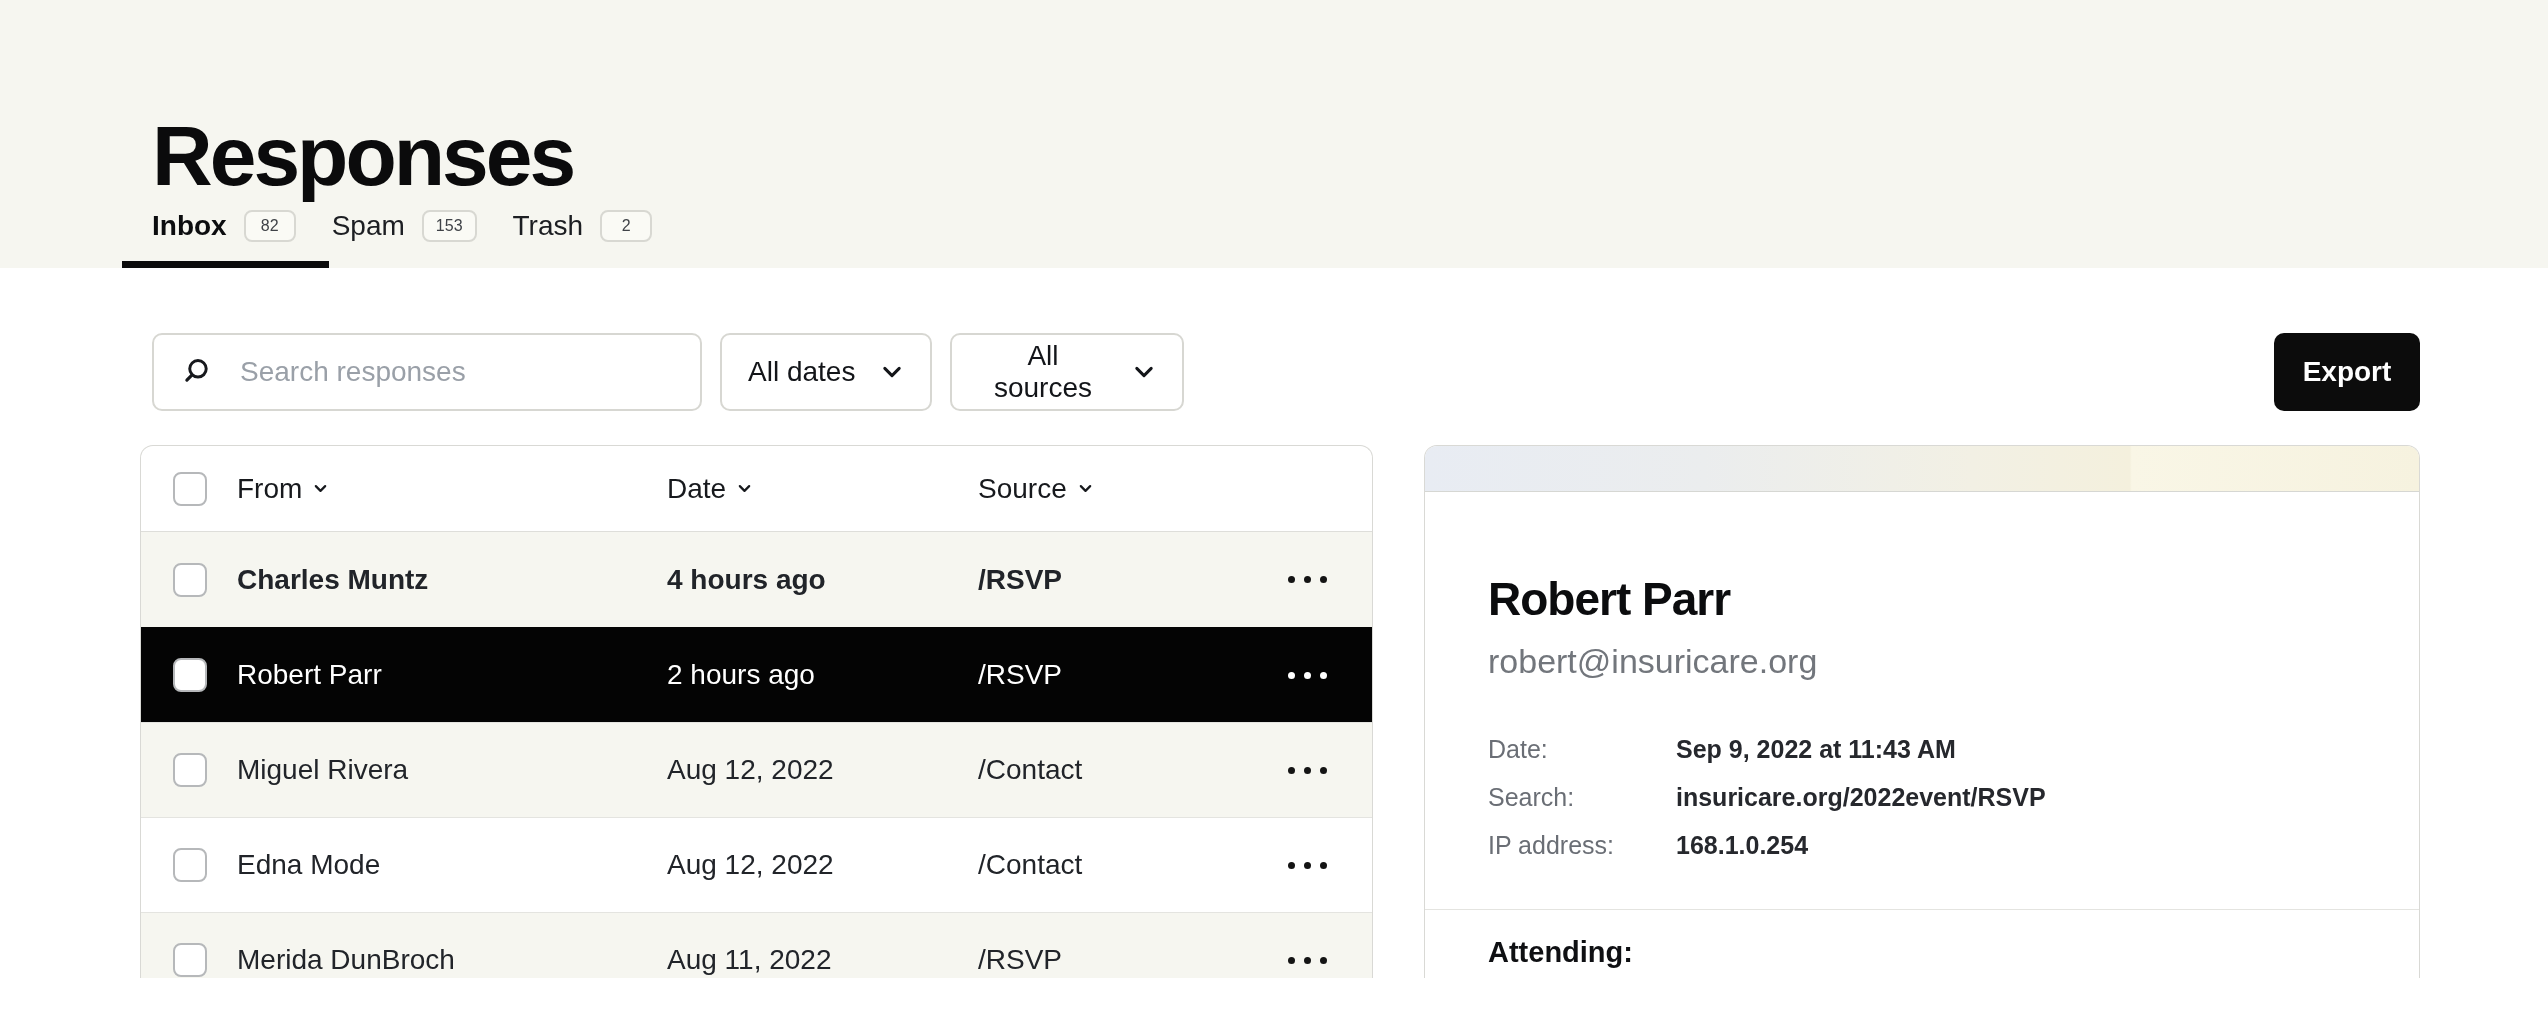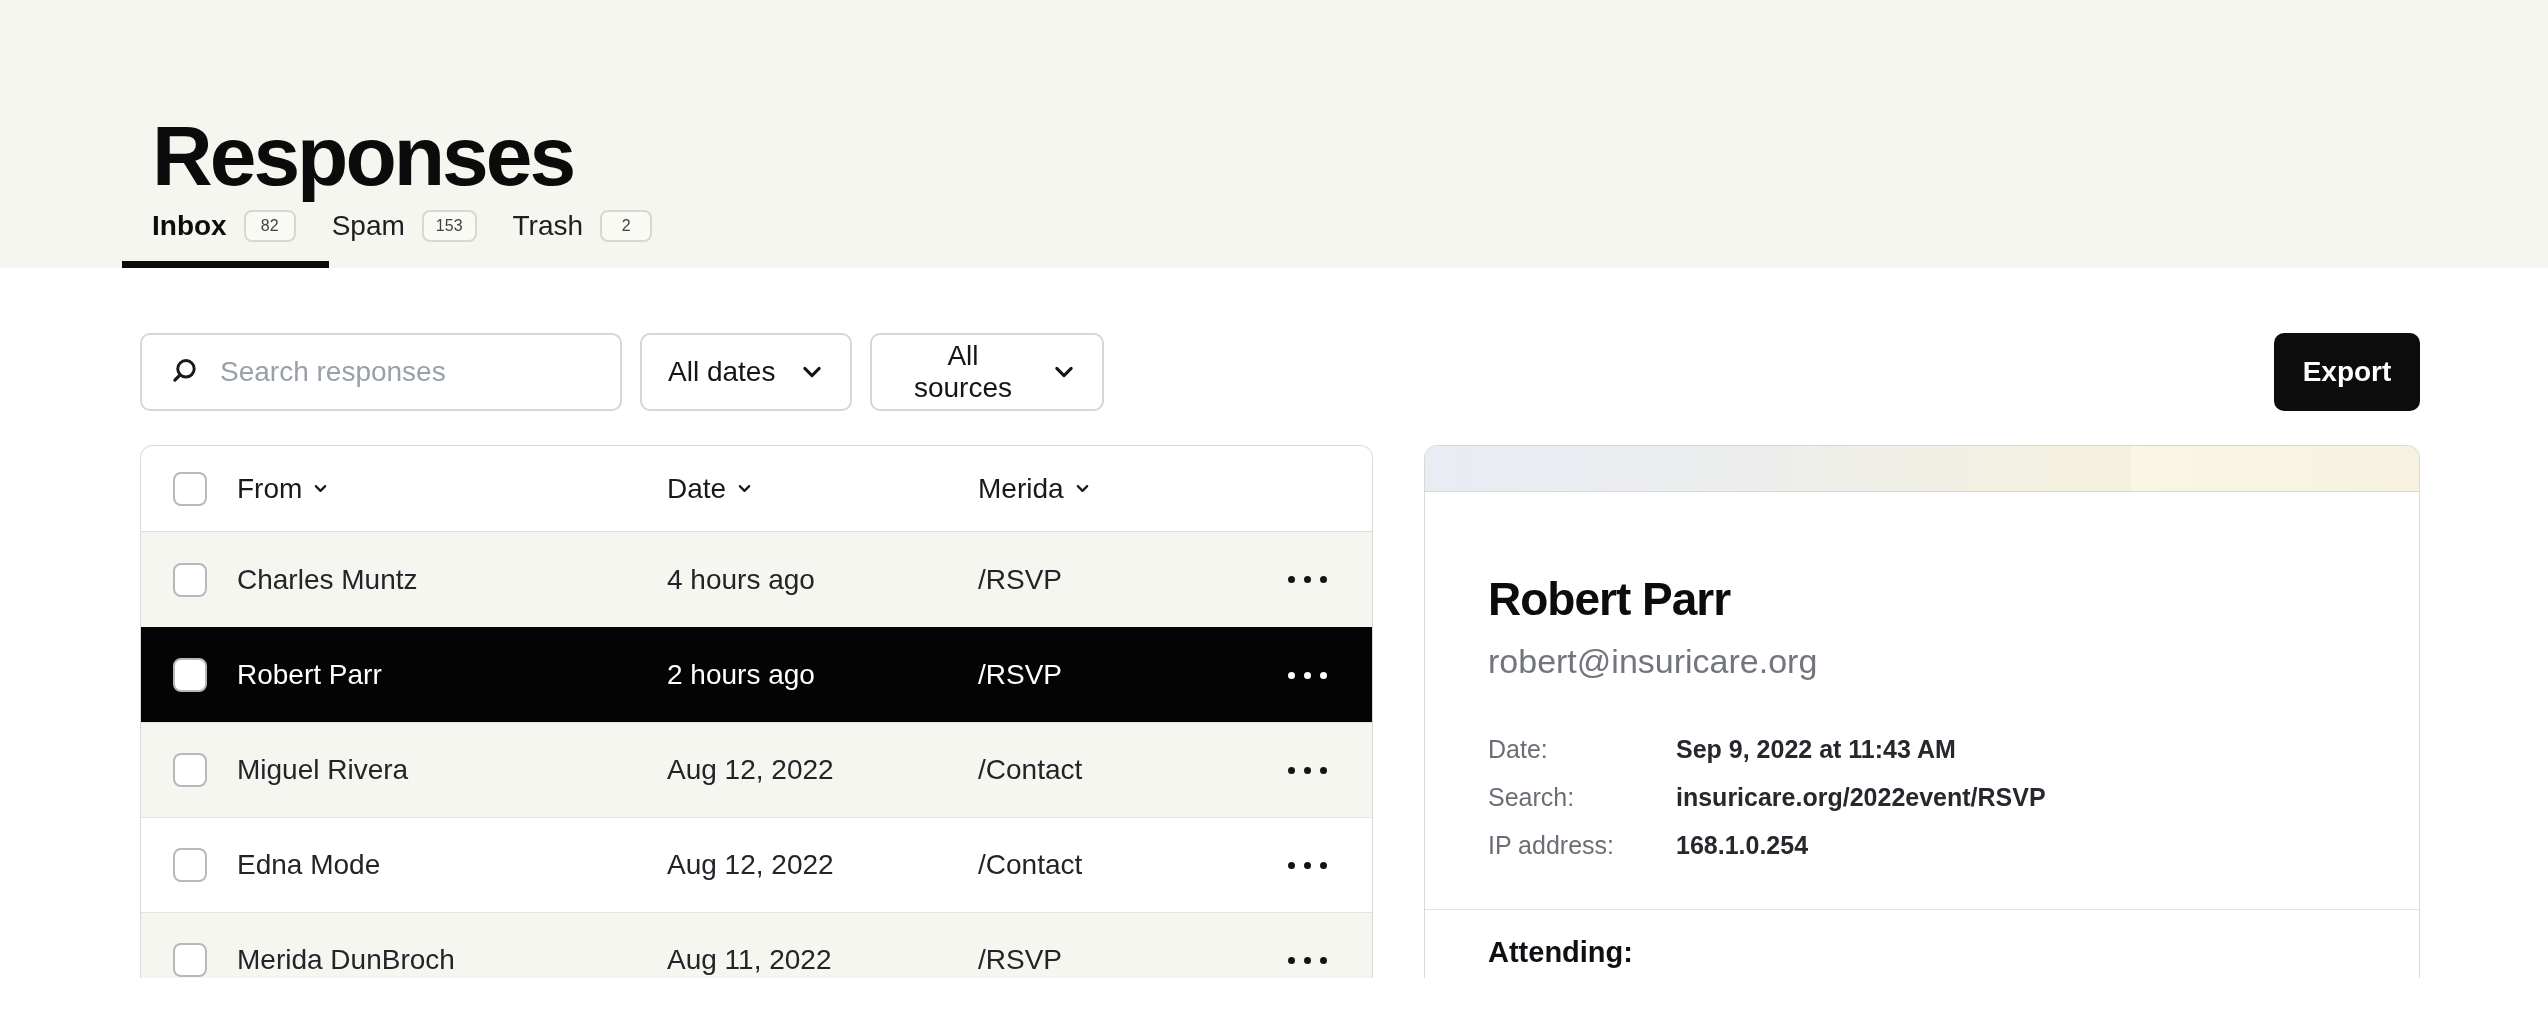--- a/index.html
+++ b/index.html
@@ -69,26 +69,27 @@
   .toolbar {
     display:flex;
     align-items:stretch;
     gap:18px;
     margin:65px 128px 0 140px;
     height:78px;
   }
   .search-box {
     display:flex;
     align-items:center;
-    gap:20px;
-    width:482px;
+    gap:28px;
+    width:550px;
     padding:0 26px;
     border:2px solid #d7d7d2;
     border-radius:10px;
     background:#fff;
+    margin-left:12px;
   }
   .search-box svg { flex:none; }
   .search-box input {
     flex:1;
     border:none; outline:none;
     font-family:inherit;
     font-size:28px;
     color:#17191d;
     background:transparent;
   }
@@ -166,21 +167,21 @@
     background:#ffffff;
     cursor:pointer;
   }
   .row {
     height:95px;
     border-top:1px solid #e4e4e0;
     font-size:28px;
     color:#212429;
     cursor:pointer;
   }
-  .rows .row:first-child { border-top:none; }
+  .rows .row:first-child { border-top:none;font-weight:bold; }
   .rows .row:nth-child(odd) { background:#f6f6f0; }
   .row.selected {
     background:#040404;
     color:#ffffff;
     border-top-color:#040404;
     margin:0 -1px;
     padding:0 46px 0 33px;
   }
   .dots {
     display:flex;
@@ -317,21 +318,21 @@
         </span>
         <span class="th">
           <span>Date</span>
           <span class="icon">
             <svg width="17" height="17" viewBox="0 0 16 16" fill="none">
                 <path d="M3.6 5.8 L8 10.2 L12.4 5.8" stroke="#17191d" stroke-width="2.1" stroke-linecap="round" stroke-linejoin="round"></path>
               </svg>
           </span>
         </span>
         <span class="th">
-          <span>Merida</span>
+          <span>Source</span>
           <span class="icon">
             <svg width="17" height="17" viewBox="0 0 16 16" fill="none">
                 <path d="M3.6 5.8 L8 10.2 L12.4 5.8" stroke="#17191d" stroke-width="2.1" stroke-linecap="round" stroke-linejoin="round"></path>
               </svg>
           </span>
         </span>
         <span></span>
       </div>
       <div class="rows">
   <div class="row">

